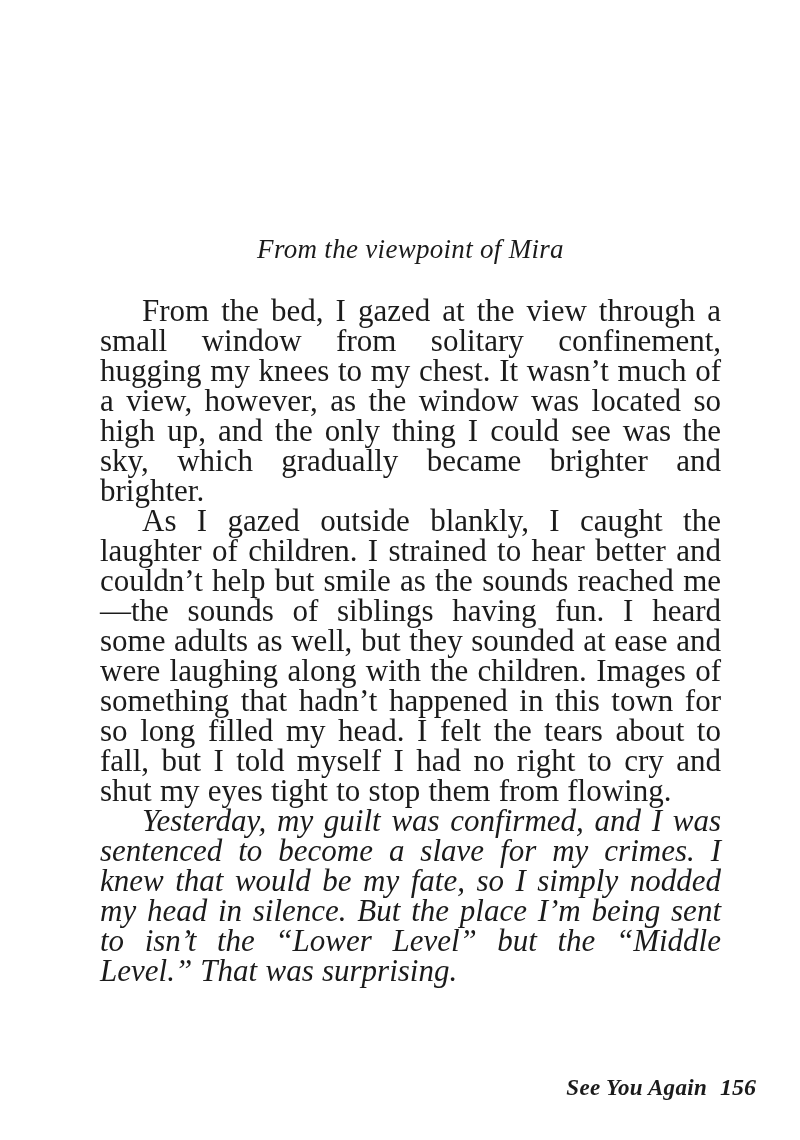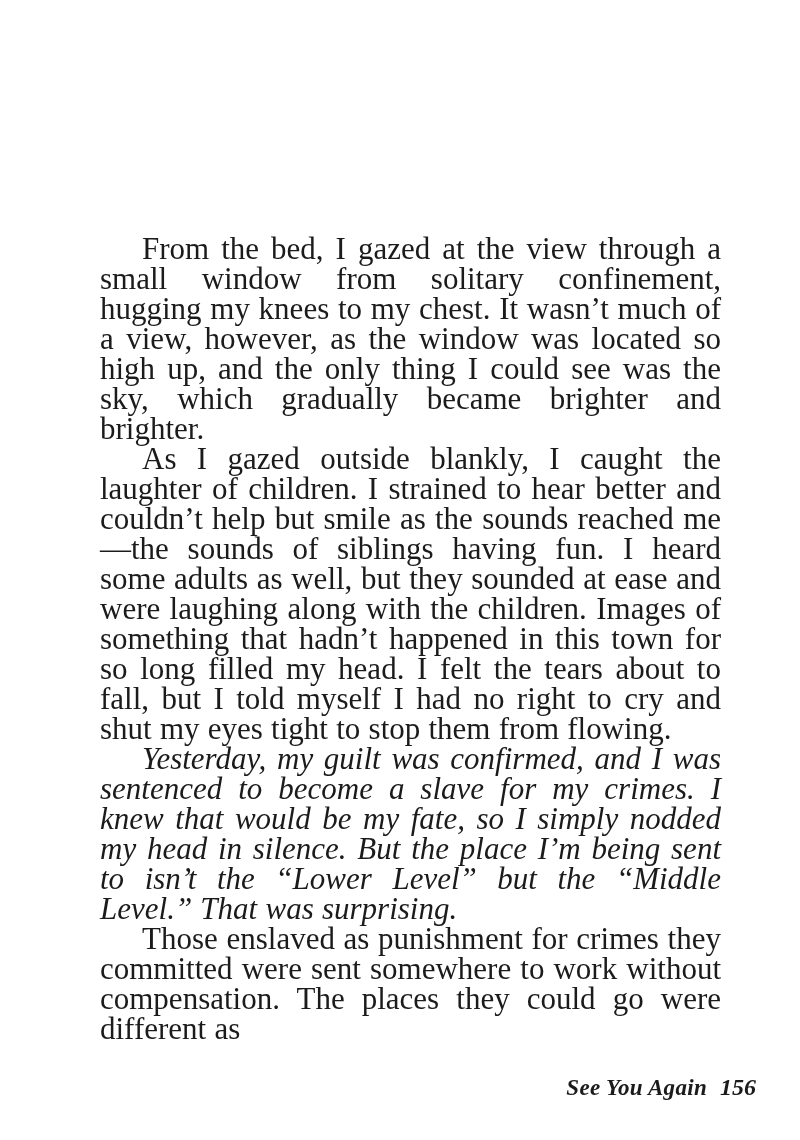--- a/index.html
+++ b/index.html
@@ -61,21 +61,21 @@
     font-weight: 700;
     font-size: 24px;
     margin-left: 13px;
   }
 </style>
 </head>
 <body>
 
 <div class="page">
   <div class="content">
+    <h1 class="heading">From the viewpoint of Mira</h1>
     <p class="para">From the bed, I gazed at the view through a small window from solitary confinement, hugging my knees to my chest. It wasn’t much of a view, however, as the window was located so high up, and the only thing I could see was the sky, which gradually became brighter and brighter.</p>
     <p class="para">As I gazed outside blankly, I caught the laughter of children. I strained to hear better and couldn’t help but smile as the sounds reached me—the sounds of siblings having fun. I heard some adults as well, but they sounded at ease and were laughing along with the children. Images of something that hadn’t happened in this town for so long filled my head. I felt the tears about to fall, but I told myself I had no right to cry and shut my eyes tight to stop them from flowing.</p>
     <p class="para italic">Yesterday, my guilt was confirmed, and I was sentenced to become a slave for my crimes. I knew that would be my fate, so I simply nodded my head in silence. But the place I’m being sent to isn’t the “Lower Level” but the “Middle Level.” That was surprising.</p>
-    <p class="para">Those enslaved as punishment for crimes they committed were sent somewhere to work without compensation. The places they could go were different as</p>
   </div>
   <div class="footer">
     <span class="book-title">See You Again</span><span class="page-number">156</span>
   </div>
 </div>
 
 </body></html>

